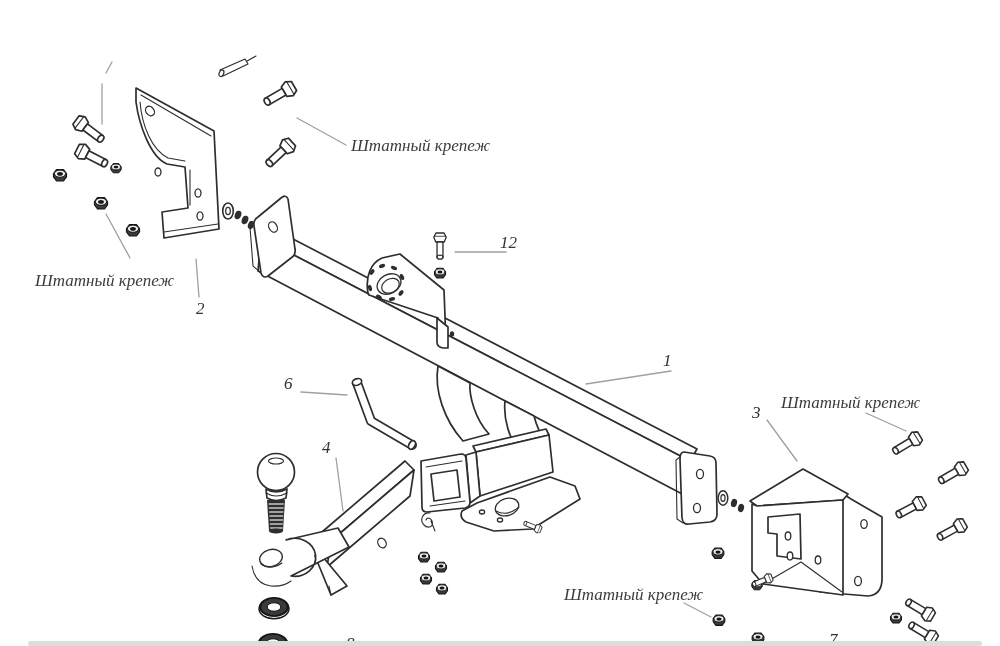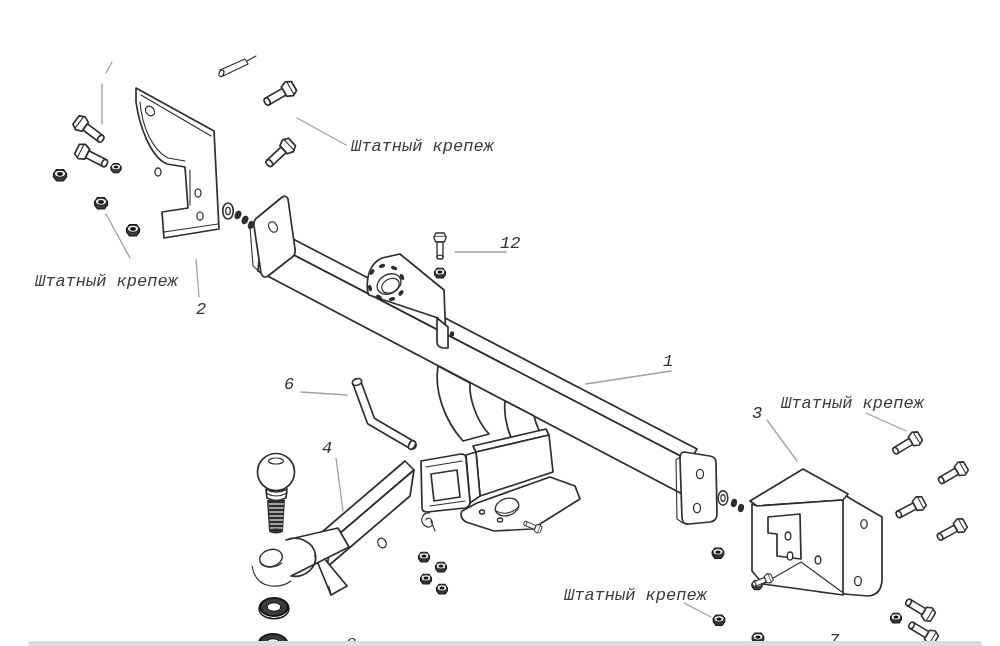--- a/index.html
+++ b/index.html
@@ -1,17 +1,17 @@
 <!DOCTYPE html>
 <html><head>
 <meta charset="utf-8">
 <style>
   html,body{margin:0;padding:0;background:#ffffff;}
   .stage{position:relative;width:1000px;height:646px;background:#ffffff;overflow:hidden;
-         font-family:Liberation Mono, monospace;}
+         font-family:Liberation Serif, serif;}
   svg{display:block;}
   .part{fill:#ffffff;stroke:#2e2e2e;stroke-width:1.7;stroke-linejoin:round;stroke-linecap:round;}
   .thin{fill:#ffffff;stroke:#2e2e2e;stroke-width:1.2;stroke-linejoin:round;}
   .detail{fill:none;stroke:#2e2e2e;stroke-width:1.1;stroke-linecap:round;}
   .hole{fill:#ffffff;stroke:#2e2e2e;stroke-width:1.3;}
   .dark{fill:#2e2e2e;stroke:none;}
   .rod-out{fill:none;stroke:#2e2e2e;stroke-width:10;stroke-linejoin:round;stroke-linecap:round;}
   .rod-in{fill:none;stroke:#ffffff;stroke-width:6.6;stroke-linejoin:round;stroke-linecap:round;}
   .leader{fill:none;stroke:#a0a0a0;stroke-width:1.3;stroke-linecap:round;}
   .lbl{font-style:italic;font-size:17px;fill:#3c3c3c;}

